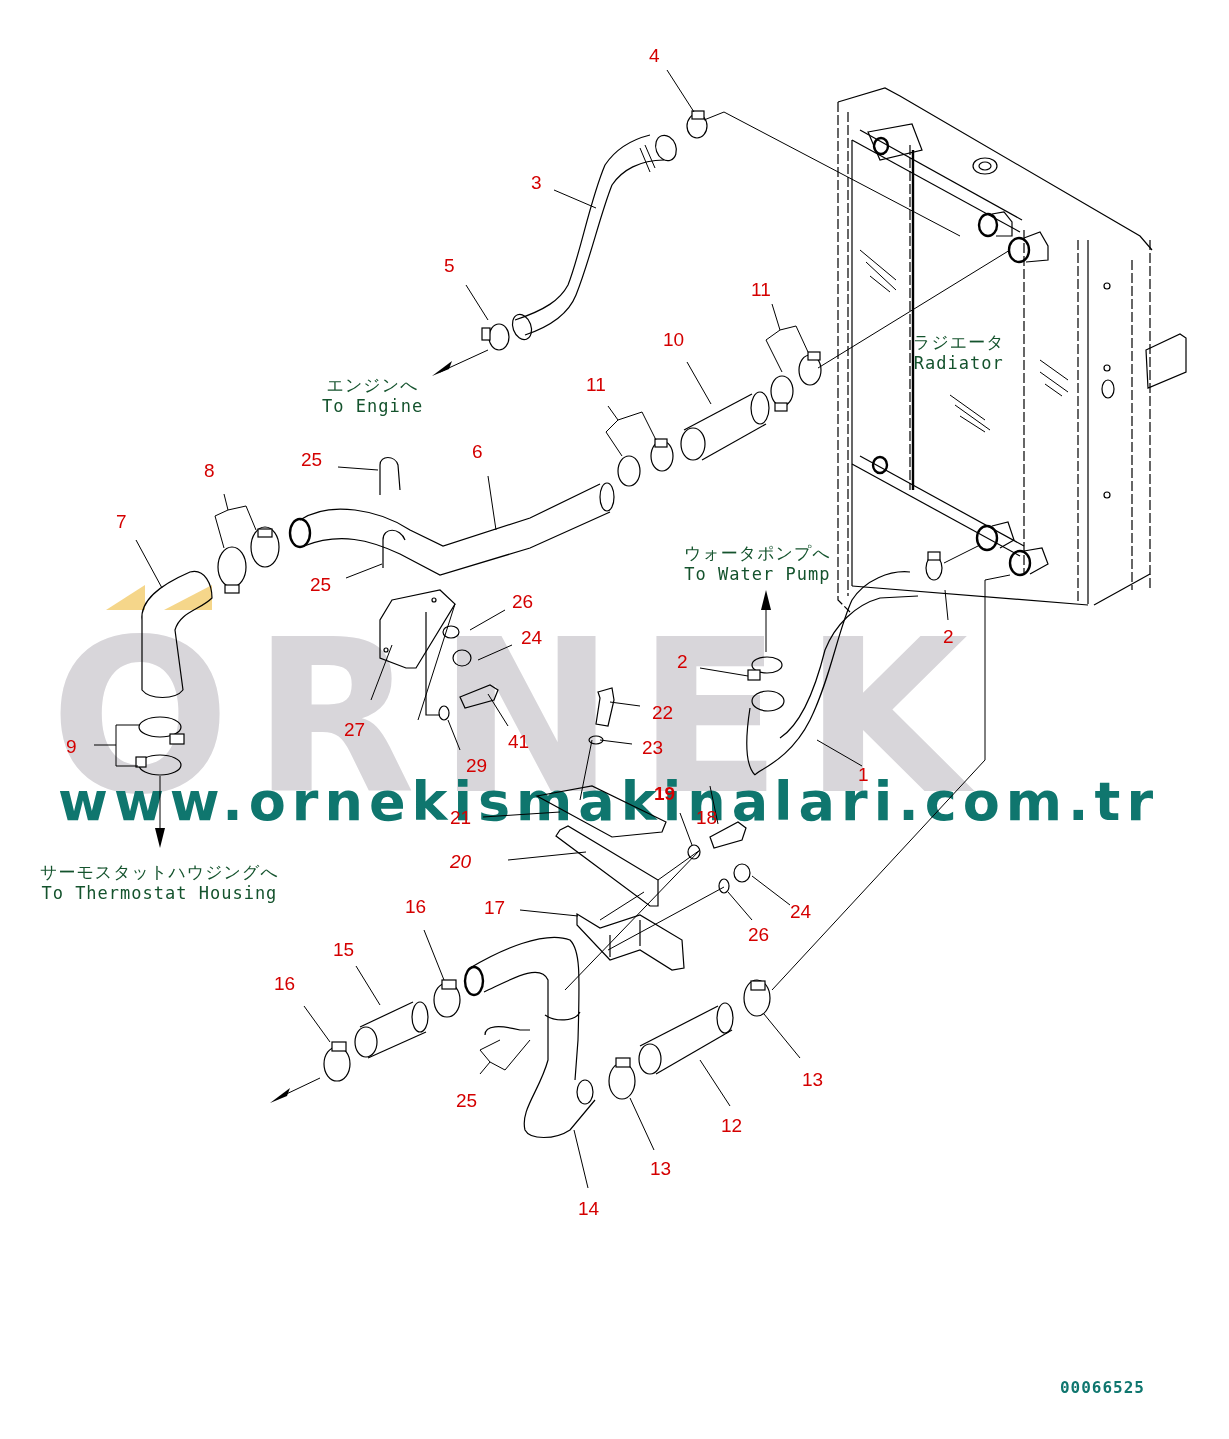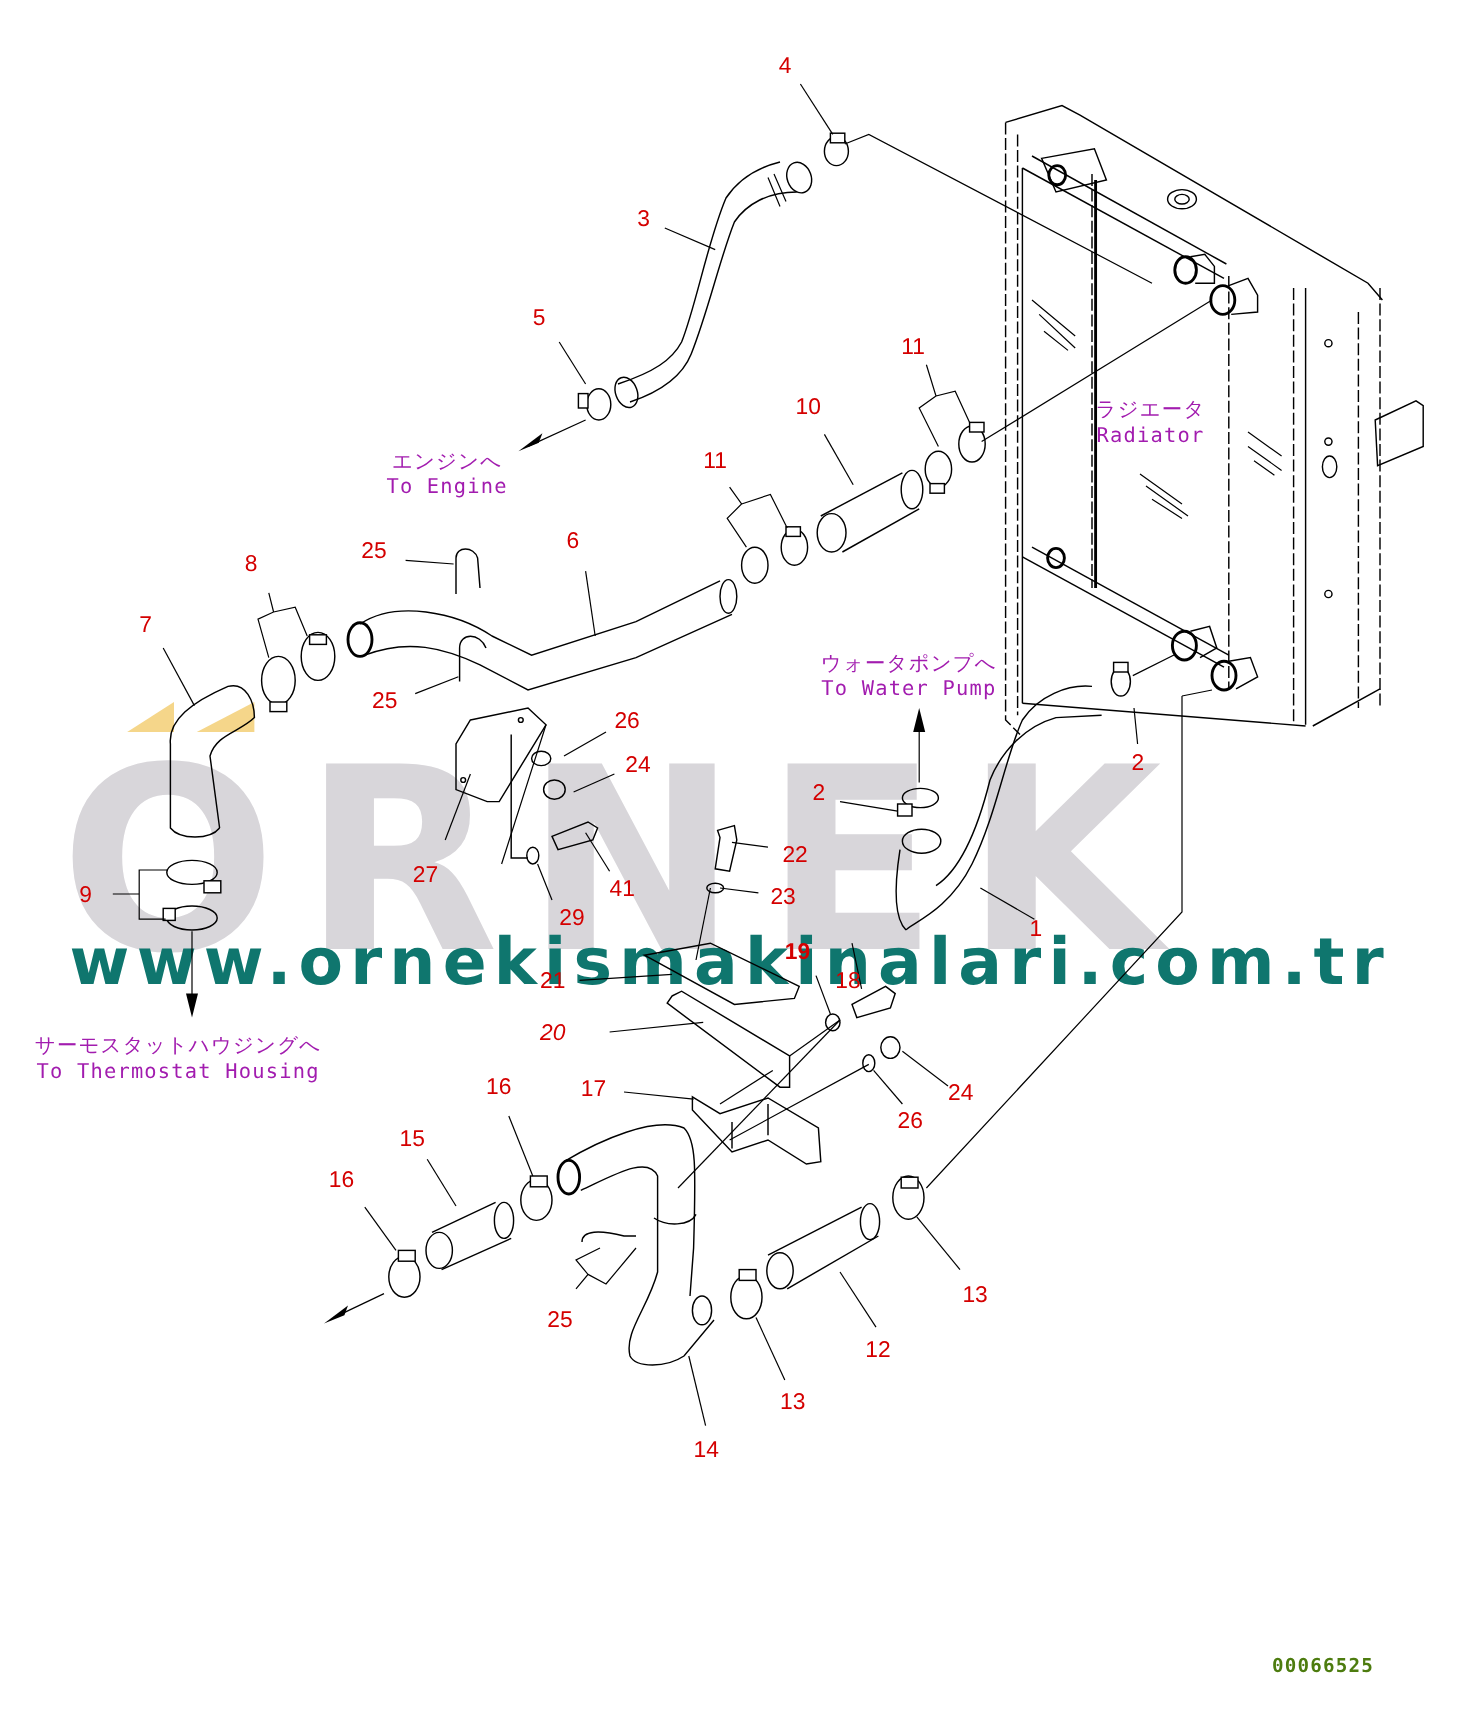--- a/index.html
+++ b/index.html
@@ -8,29 +8,29 @@
   #stage { position:absolute; left:0; top:0; width:1229px; height:1439px; }
   svg { position:absolute; left:0; top:0; }
   .ln { fill:none; stroke:#000; stroke-width:1.2; }
   .lt { fill:none; stroke:#000; stroke-width:1; }
   .lk { fill:none; stroke:#000; stroke-width:2.4; }
   .dash { fill:none; stroke:#000; stroke-width:1.2; stroke-dasharray:10 3; }
   .part-fill { fill:#fff; stroke:#000; stroke-width:1.2; }
   .callout { position:absolute; color:#d40000; font-family:"Liberation Sans", sans-serif;
              font-size:19px; line-height:19px; white-space:nowrap; }
   .dest { position:absolute; font-family:"DejaVu Sans Mono", monospace; font-size:17px;
-          line-height:21px; color:#a21caf; text-align:center; white-space:nowrap; letter-spacing:1px; }
+          line-height:21px; color:#14532d; text-align:center; white-space:nowrap; letter-spacing:1px; }
   .wm-big { position:absolute; left:50px; top:612px; font-family:"DejaVu Sans", sans-serif;
             font-weight:bold; font-size:212px; line-height:212px; color:#d8d6da; letter-spacing:22px;
             white-space:nowrap; }
   .wm-url { position:absolute; left:58px; top:772px; font-family:"DejaVu Sans", sans-serif;
             font-weight:bold; font-size:54px; line-height:60px; color:#0f766e; letter-spacing:6px;
             white-space:nowrap; }
   .drawno { position:absolute; right:84px; top:1378px; font-family:"DejaVu Sans Mono", monospace;
-            font-weight:bold; font-size:16px; letter-spacing:1px; color:#4d7c0f; }
+            font-weight:bold; font-size:16px; letter-spacing:1px; color:#0f766e; }
   #layer-wm { position:absolute; left:0; top:0; width:1229px; height:1439px; }
 </style>
 </head>
 <body>
 
 <div id="stage">
 
   <div id="layer-wm">
     <svg width="1229" height="1439">
       <polygon points="106,610 145,585 145,610" fill="#f5d68a"></polygon>
@@ -323,21 +323,21 @@
   </div>
 
   <div class="dest" style="left:322px; top:375px;">
     <div>エンジンへ</div>
     <div>To Engine</div>
   </div>
   <div class="dest" style="left:684px; top:543px;">
     <div>ウォータポンプへ</div>
     <div>To Water Pump</div>
   </div>
-  <div class="dest" style="left:29px; top:862px;">
+  <div class="dest" style="left:40px; top:862px;">
     <div>サーモスタットハウジングへ</div>
     <div>To Thermostat Housing</div>
   </div>
 
   <div id="callouts">
       <div class="callout" style="left: 649px; top: 46px;">4</div>
       <div class="callout" style="left: 531px; top: 173px;">3</div>
       <div class="callout" style="left: 444px; top: 256px;">5</div>
       <div class="callout" style="left: 751px; top: 280px;">11</div>
       <div class="callout" style="left: 663px; top: 330px;">10</div>

